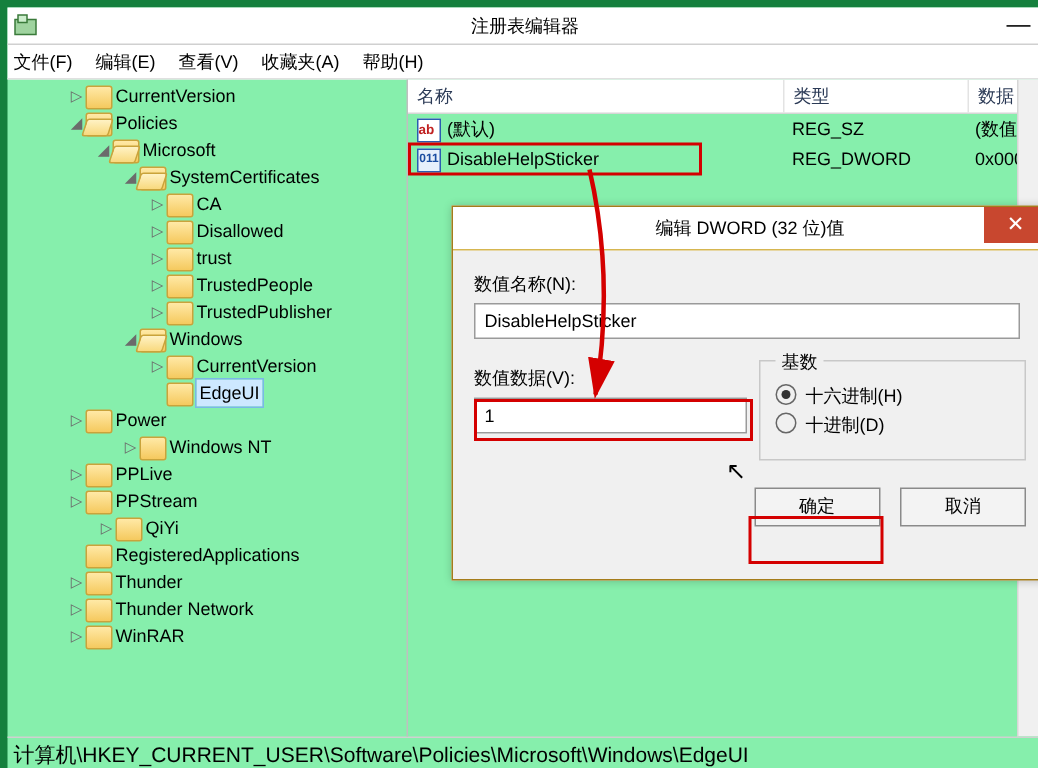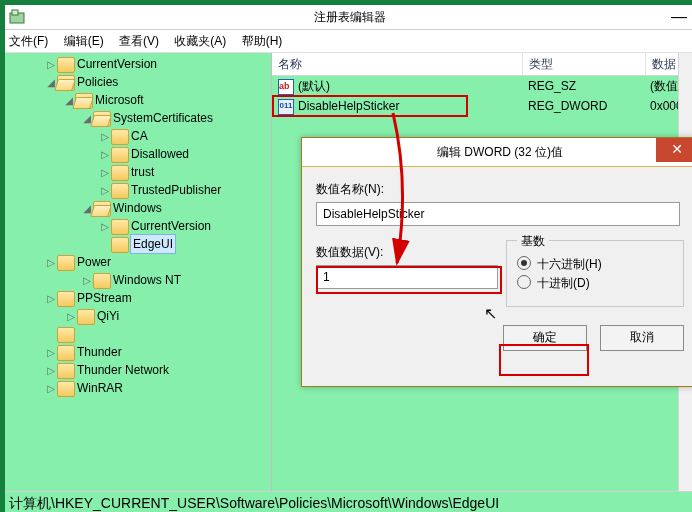--- a/index.html
+++ b/index.html
@@ -77,29 +77,31 @@
   <div class="content">
 
     <div class="tree">
       <div class="node" style="padding-left:40px"><span class="tw">▷</span><span class="fold"></span><span>CurrentVersion</span></div>
       <div class="node" style="padding-left:40px"><span class="tw">◢</span><span class="fold open"></span><span>Policies</span></div>
       <div class="node" style="padding-left:58px"><span class="tw">◢</span><span class="fold open"></span><span>Microsoft</span></div>
       <div class="node" style="padding-left:76px"><span class="tw">◢</span><span class="fold open"></span><span>SystemCertificates</span></div>
       <div class="node" style="padding-left:94px"><span class="tw">▷</span><span class="fold"></span><span>CA</span></div>
       <div class="node" style="padding-left:94px"><span class="tw">▷</span><span class="fold"></span><span>Disallowed</span></div>
       <div class="node" style="padding-left:94px"><span class="tw">▷</span><span class="fold"></span><span>trust</span></div>
+      <div class="node" style="padding-left:94px"><span class="tw">▷</span><span class="fold"></span><span>TrustedPeople</span></div>
       <div class="node" style="padding-left:94px"><span class="tw">▷</span><span class="fold"></span><span>TrustedPublisher</span></div>
       <div class="node" style="padding-left:76px"><span class="tw">◢</span><span class="fold open"></span><span>Windows</span></div>
       <div class="node" style="padding-left:94px"><span class="tw">▷</span><span class="fold"></span><span>CurrentVersion</span></div>
       <div class="node" style="padding-left:94px"><span class="tw">&nbsp;</span><span class="fold"></span><span class="sel">EdgeUI</span></div>
       <div class="node" style="padding-left:40px"><span class="tw">▷</span><span class="fold"></span><span>Power</span></div>
       <div class="node" style="padding-left:76px"><span class="tw">▷</span><span class="fold"></span><span>Windows NT</span></div>
+      <div class="node" style="padding-left:40px"><span class="tw">▷</span><span class="fold"></span><span>PPLive</span></div>
       <div class="node" style="padding-left:40px"><span class="tw">▷</span><span class="fold"></span><span>PPStream</span></div>
       <div class="node" style="padding-left:60px"><span class="tw">▷</span><span class="fold"></span><span>QiYi</span></div>
-      <div class="node" style="padding-left:40px"><span class="tw">&nbsp;</span><span class="fold"></span></div>
+      <div class="node" style="padding-left:40px"><span class="tw">&nbsp;</span><span class="fold"></span><span>RegisteredApplications</span></div>
       <div class="node" style="padding-left:40px"><span class="tw">▷</span><span class="fold"></span><span>Thunder</span></div>
       <div class="node" style="padding-left:40px"><span class="tw">▷</span><span class="fold"></span><span>Thunder Network</span></div>
       <div class="node" style="padding-left:40px"><span class="tw">▷</span><span class="fold"></span><span>WinRAR</span></div>
     </div>
 
     <div class="list">
       <div class="lhead">
         <div class="lcol" style="width:244px">名称</div>
         <div class="lcol" style="width:116px">类型</div>
         <div class="lcol" style="flex:1">数据</div>

